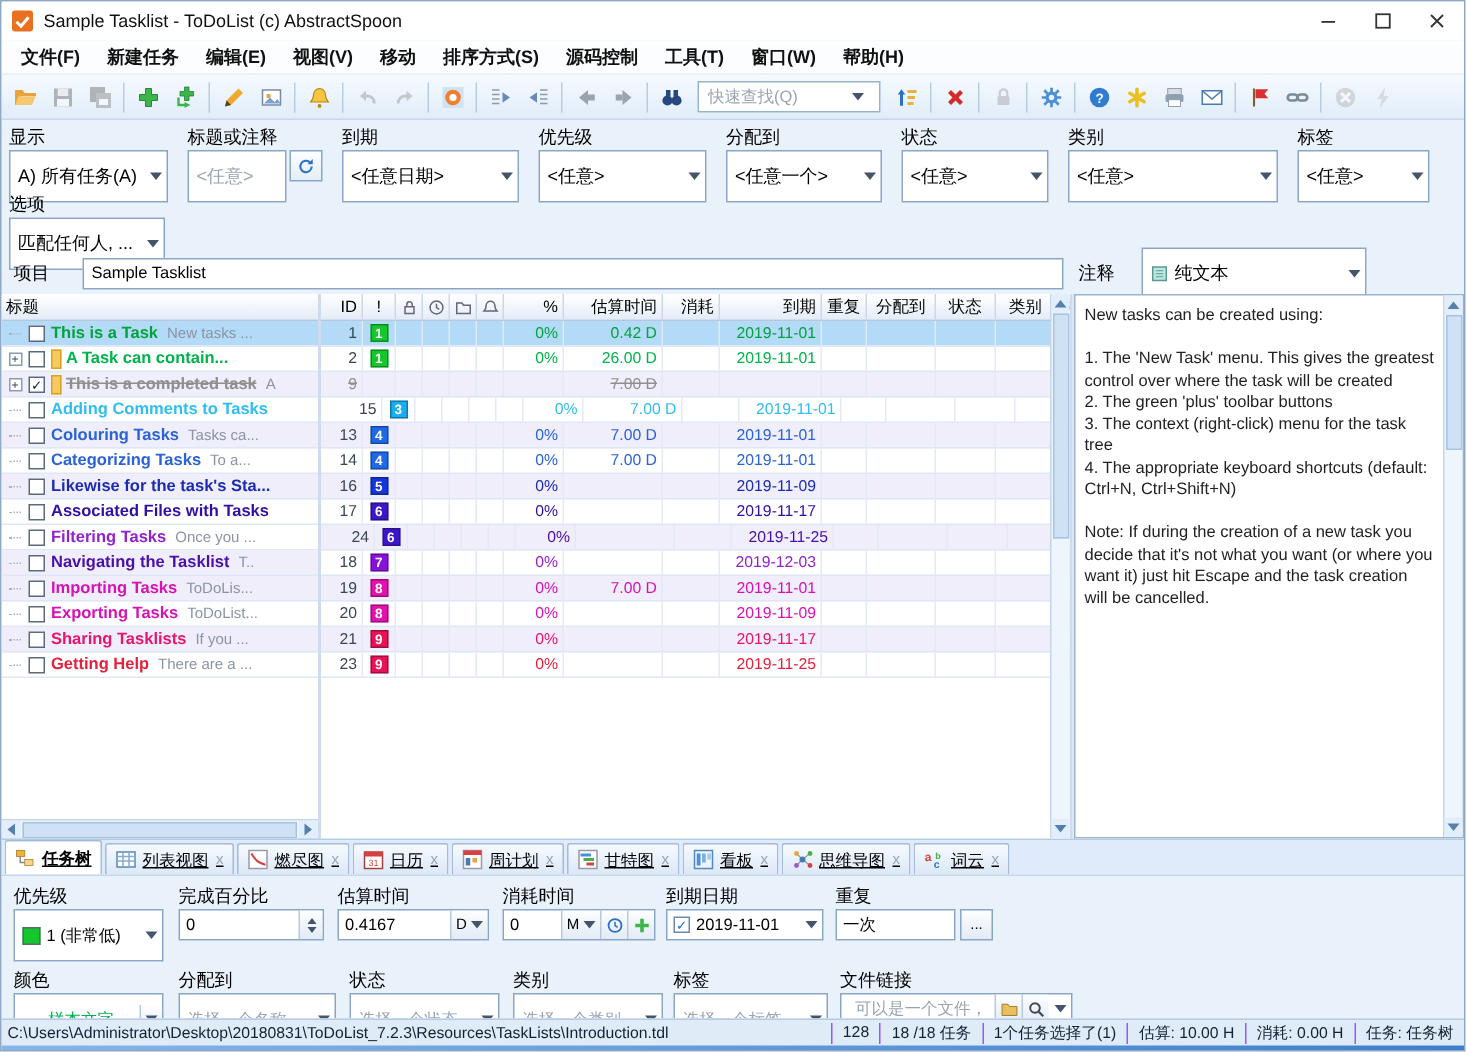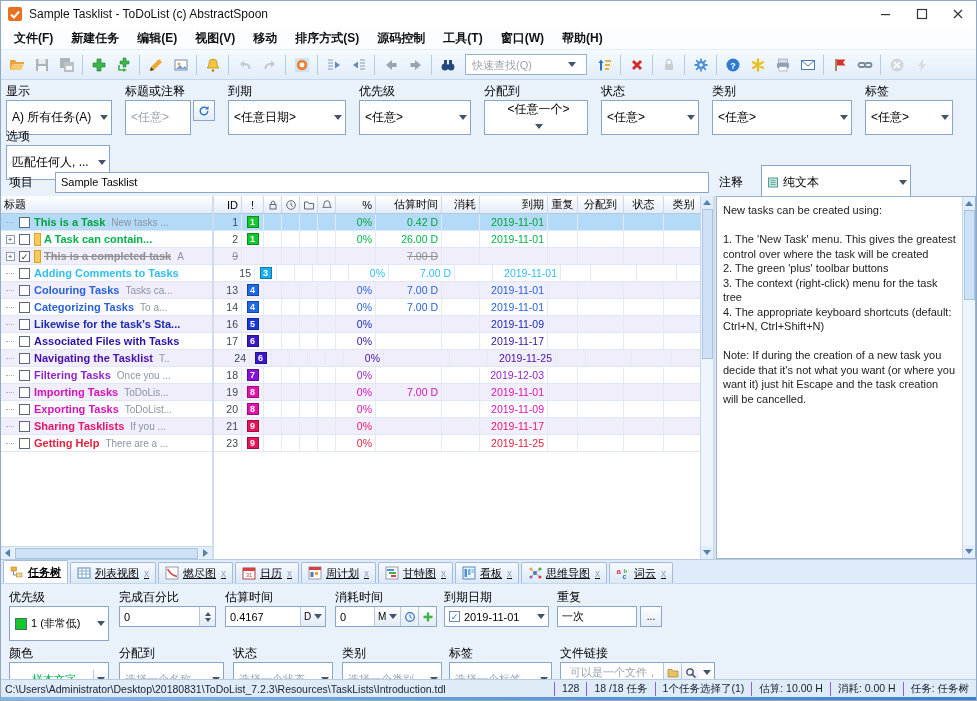--- a/index.html
+++ b/index.html
@@ -464,21 +464,21 @@
             <span class="cval">&lt;任意&gt;</span>
             <span class="carrow">
               <span class="tri-down"></span>
             </span>
           </div>
         </div>
       </div>
       <div class="fgroup">
         <div class="flabel">分配到</div>
         <div class="fcombo-row">
-          <div class="combo" style="width: 104px; flex-direction: column;">
+          <div class="combo" style="width: 104px;">
             <span class="cval">&lt;任意一个&gt;</span>
             <span class="carrow">
               <span class="tri-down"></span>
             </span>
           </div>
         </div>
       </div>
       <div class="fgroup">
         <div class="flabel">状态</div>
         <div class="fcombo-row">
@@ -603,35 +603,35 @@
             <span class="cbx"></span>
             <span class="ttitle" style="color: rgb(29, 43, 176);">Likewise for the task's Sta...</span>
           </div>
           <div class="trow">
             <span class="gutter">
               <span class="dotline"></span>
             </span>
             <span class="cbx"></span>
             <span class="ttitle" style="color: rgb(47, 16, 166);">Associated Files with Tasks</span>
           </div>
+          <div class="trow">
+            <span class="gutter">
+              <span class="dotline"></span>
+            </span>
+            <span class="cbx"></span>
+            <span class="ttitle" style="color: rgb(146, 34, 204);">Filtering Tasks</span>
+            <span class="tcomment">Once you ...</span>
+          </div>
           <div class="trow alt">
             <span class="gutter">
               <span class="dotline"></span>
             </span>
             <span class="cbx"></span>
             <span class="ttitle" style="color: rgb(74, 15, 168);">Navigating the Tasklist</span>
             <span class="tcomment">T..</span>
-          </div>
-          <div class="trow">
-            <span class="gutter">
-              <span class="dotline"></span>
-            </span>
-            <span class="cbx"></span>
-            <span class="ttitle" style="color: rgb(146, 34, 204);">Filtering Tasks</span>
-            <span class="tcomment">Once you ...</span>
           </div>
           <div class="trow alt">
             <span class="gutter">
               <span class="dotline"></span>
             </span>
             <span class="cbx"></span>
             <span class="ttitle" style="color: rgb(214, 17, 181);">Importing Tasks</span>
             <span class="tcomment">ToDoLis...</span>
           </div>
           <div class="trow">

